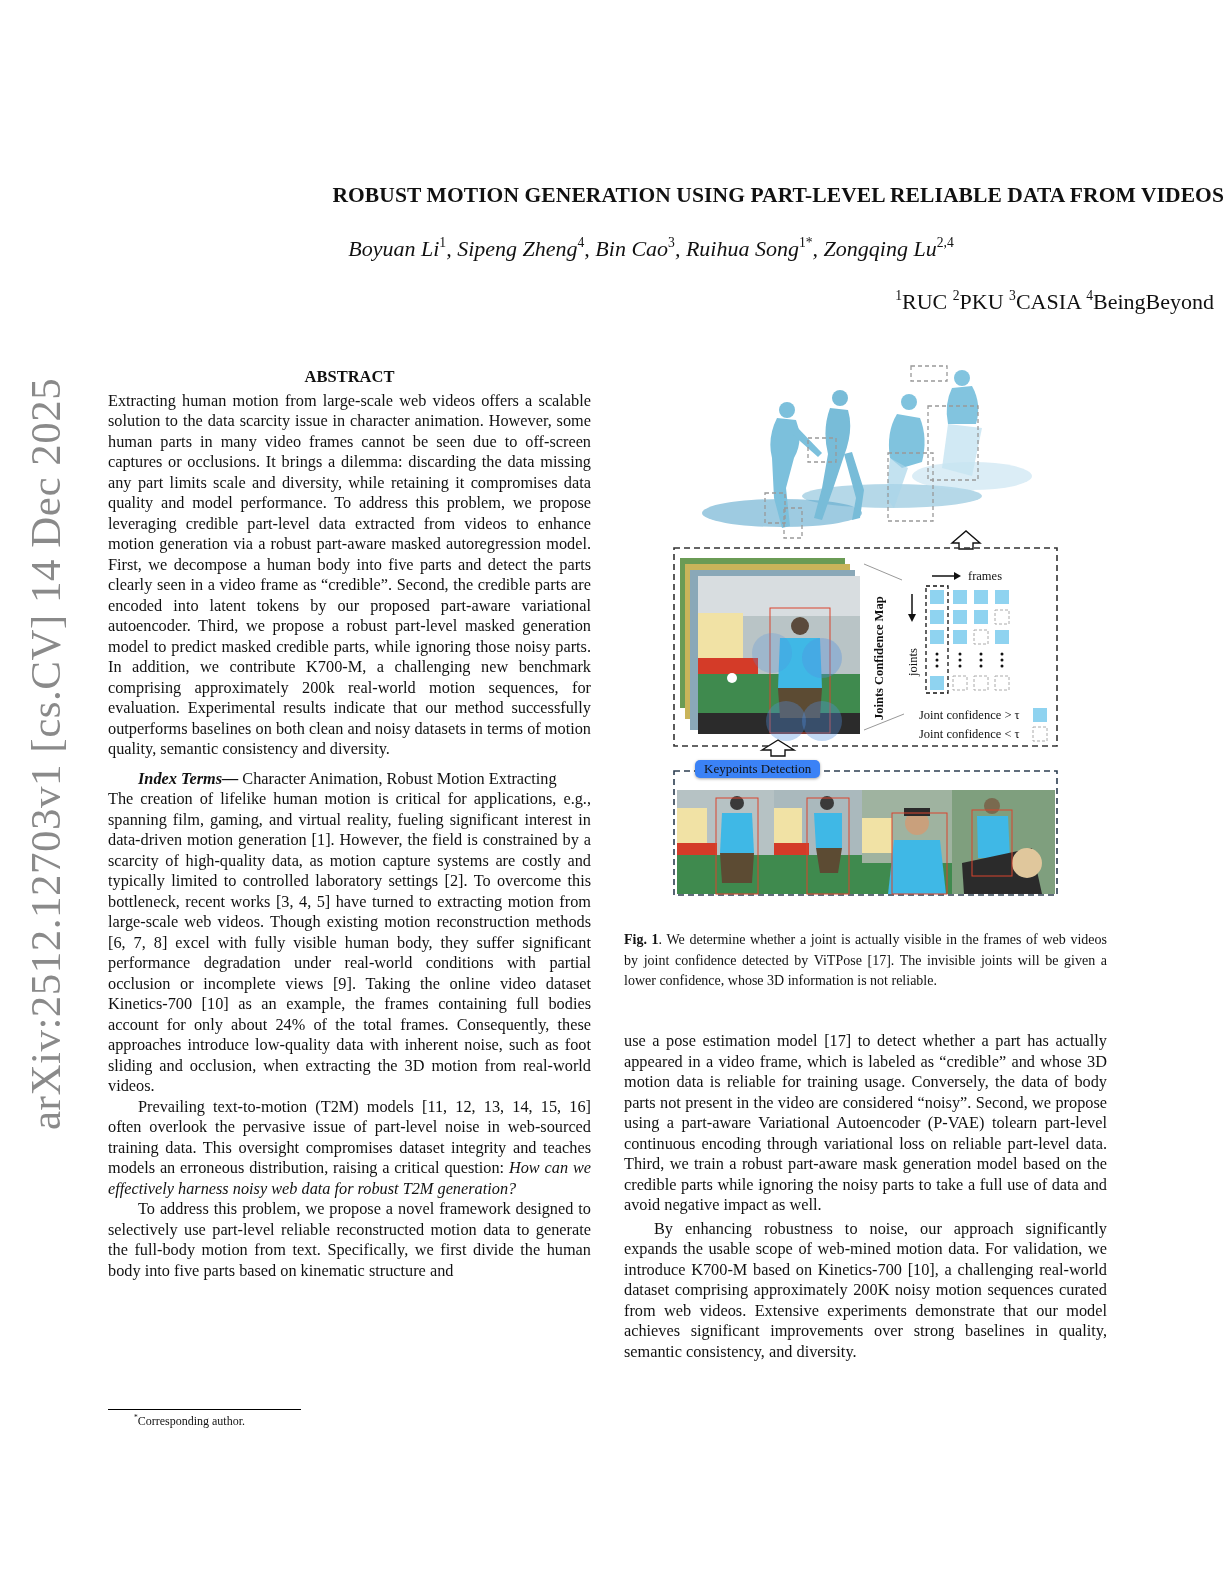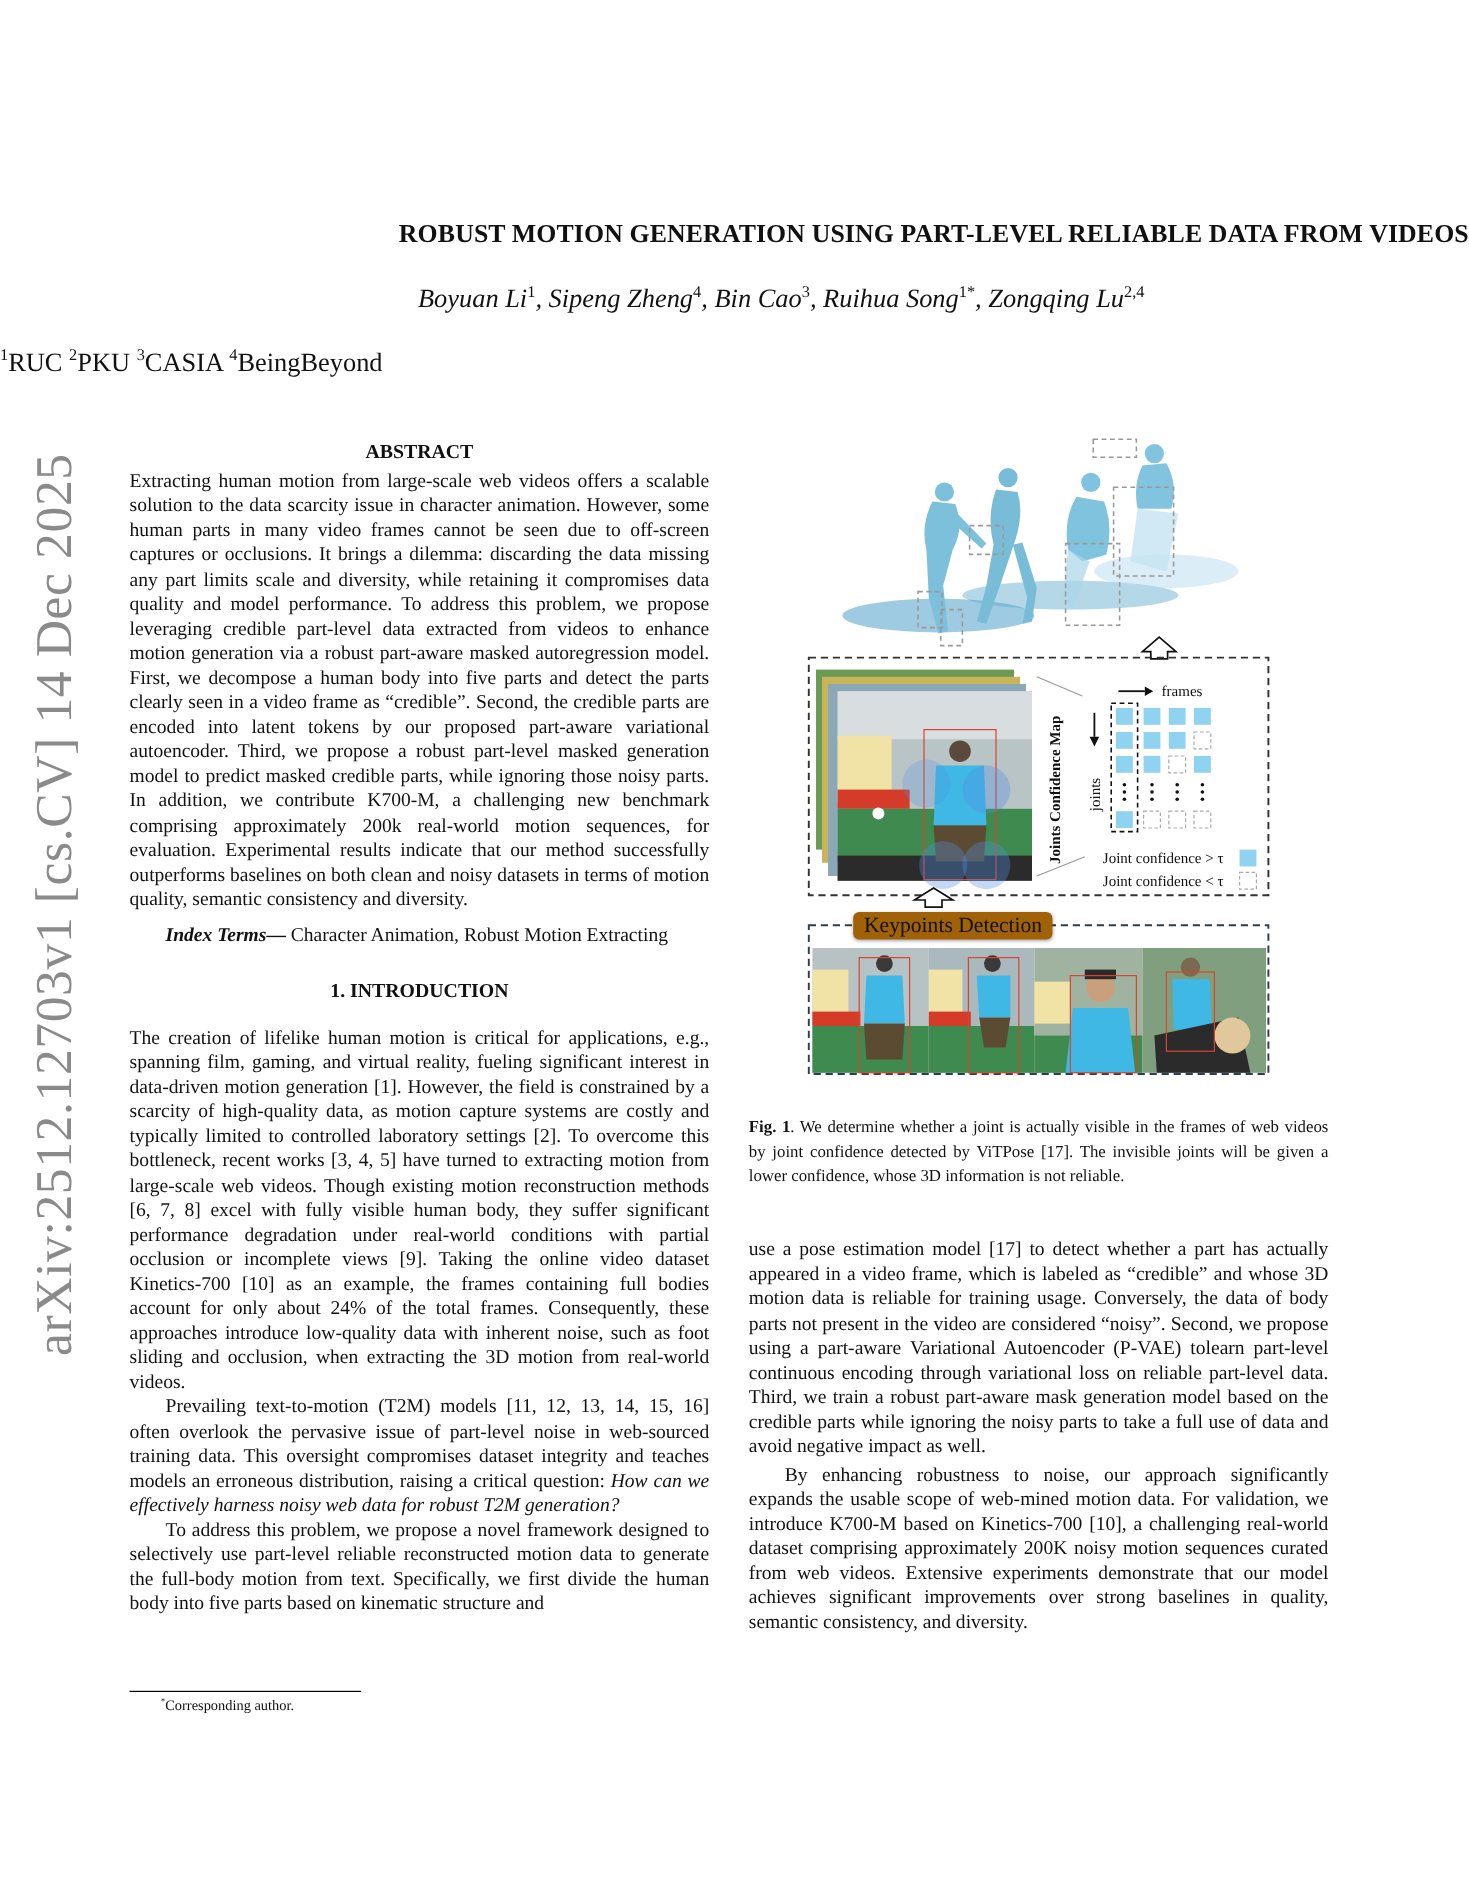--- a/index.html
+++ b/index.html
@@ -5,37 +5,37 @@
   html, body { margin:0; padding:0; background:#fff; }
   body { width:1224px; height:1584px; position:relative; overflow:hidden;
          font-family:"Liberation Serif","DejaVu Serif",serif; color:#111; }
   .arxiv { position:absolute; left:22px; top:1130px; width:720px; height:48px;
            transform:rotate(-90deg); transform-origin:0 0;
            font-size:43px; color:#8a8a8a; letter-spacing:0.5px; white-space:nowrap; line-height:48px; }
   .title { position:absolute; top:183px; left:0; width:1224px; text-align:right;
            font-weight:bold; font-size:21.5px; letter-spacing:0.1px; }
   .authors { position:absolute; top:236px; left:0; width:1214px; text-align:center;
              font-style:italic; font-size:22px;padding-left:44px; }
-  .affil { position:absolute; top:289px; left:0; width:1214px; text-align:left; font-size:22px; }
+  .affil { position:absolute; top:289px; left:0; width:1214px; text-align:right; font-size:22px; }
   sup { font-size:0.62em; vertical-align:0.65em; line-height:0; font-style:normal; }
   .col { position:absolute; font-size:16.3px; line-height:20.5px; text-align:justify; }
   .col p { margin:0; }
   .col p.ind { text-indent:30px; }
   .lcol { left:108px; width:483px; }
   .rcol { left:624px; width:483px; }
   .h { text-align:center; font-weight:bold; font-size:16.5px; margin:0; }
   .it { font-style:italic; }
   .b { font-weight:bold;margin-top:15px; }
   .footrule { position:absolute; left:108px; top:1409px; width:193px; border-top:1px solid #000; }
   .footnote { position:absolute; left:134px; top:1414px; font-size:12px; }
   
   .fig { position:absolute; left:672px; top:358px; width:390px; height:545px; }
   .caption { position:absolute; left:624px; top:930px; width:483px; font-size:14px; line-height:20.5px; text-align:justify; }
-  .kp-label { position:absolute; left:711px; top:760px; padding:1px 9px; background:#a16207;
-              border-radius:5px; font-size:18px; box-shadow:0 1px 3px rgba(0,0,0,.35);
+  .kp-label { position:absolute; left:695px; top:760px; padding:1px 9px; background:#3b82f6;
+              border-radius:5px; font-size:13px; box-shadow:0 1px 3px rgba(0,0,0,.35);
               font-family:"Liberation Serif",serif; }
   .small { font-family:"Liberation Serif",serif; font-size:12.5px; }
 </style>
 </head>
 <body>
 
 <div class="arxiv">arXiv:2512.12703v1  [cs.CV]  14 Dec 2025</div>
 
 <div class="title">ROBUST MOTION GENERATION USING PART-LEVEL RELIABLE DATA FROM VIDEOS</div>
 
@@ -51,21 +51,20 @@
   <span><sup>1</sup><span>RUC</span></span>
   <span><sup>2</sup><span>PKU</span></span>
   <span><sup>3</sup><span>CASIA</span></span>
   <span><sup>4</sup><span>BeingBeyond</span></span>
 </div>
 
 <div class="col lcol" style="top:367px;">
   <p class="h" style="margin-bottom:3px;">ABSTRACT</p>
   <p>Extracting human motion from large-scale web videos offers a scalable solution to the data scarcity issue in character animation. However, some human parts in many video frames cannot be seen due to off-screen captures or occlusions. It brings a dilemma: discarding the data missing any part limits scale and diversity, while retaining it compromises data quality and model performance. To address this problem, we propose leveraging credible part-level data extracted from videos to enhance motion generation via a robust part-aware masked autoregression model. First, we decompose a human body into five parts and detect the parts clearly seen in a video frame as “credible”. Second, the credible parts are encoded into latent tokens by our proposed part-aware variational autoencoder. Third, we propose a robust part-level masked generation model to predict masked credible parts, while ignoring those noisy parts. In addition, we contribute K700-M, a challenging new benchmark comprising approximately 200k real-world motion sequences, for evaluation. Experimental results indicate that our method successfully outperforms baselines on both clean and noisy datasets in terms of motion quality, semantic consistency and diversity.</p>
   <p class="ind" style="margin-top:9px;"><span class="b it">Index Terms—</span> <span>Character Animation, Robust Motion Extracting</span></p>
-  <p class="h" style="margin-top:27px; margin-bottom:18px;">1.  INTRODUCTION</p>
   <p>The creation of lifelike human motion is critical for applications, e.g., spanning film, gaming, and virtual reality, fueling significant interest in data-driven motion generation [1].  However, the field is constrained by a scarcity of high-quality data, as motion capture systems are costly and typically limited to controlled laboratory settings [2].  To overcome this bottleneck, recent works [3, 4, 5] have turned to extracting motion from large-scale web videos. Though existing motion reconstruction methods [6, 7, 8] excel with fully visible human body, they suffer significant performance degradation under real-world conditions with partial occlusion or incomplete views [9]. Taking the online video dataset Kinetics-700 [10] as an example, the frames containing full bodies account for only about 24% of the total frames.  Consequently, these approaches introduce low-quality data with inherent noise, such as foot sliding and occlusion, when extracting the 3D motion from real-world videos.</p>
   <p class="ind"><span>Prevailing text-to-motion (T2M) models [11, 12, 13, 14, 15, 16] often overlook the pervasive issue of part-level noise in web-sourced training data.  This oversight compromises dataset integrity and teaches models an erroneous distribution, raising a critical question:</span> <span class="it">How can we effectively harness noisy web data for robust T2M generation?</span></p>
   <p class="ind">To address this problem, we propose a novel framework designed to selectively use part-level reliable reconstructed motion data to generate the full-body motion from text. Specifically, we first divide the human body into five parts based on kinematic structure and</p>
 </div>
 
 <div class="footrule"></div>
 <div class="footnote"><sup>*</sup><span>Corresponding author.</span></div>
 
 <svg class="fig" width="390" height="545" viewBox="0 0 390 545" xmlns="http://www.w3.org/2000/svg">
 

